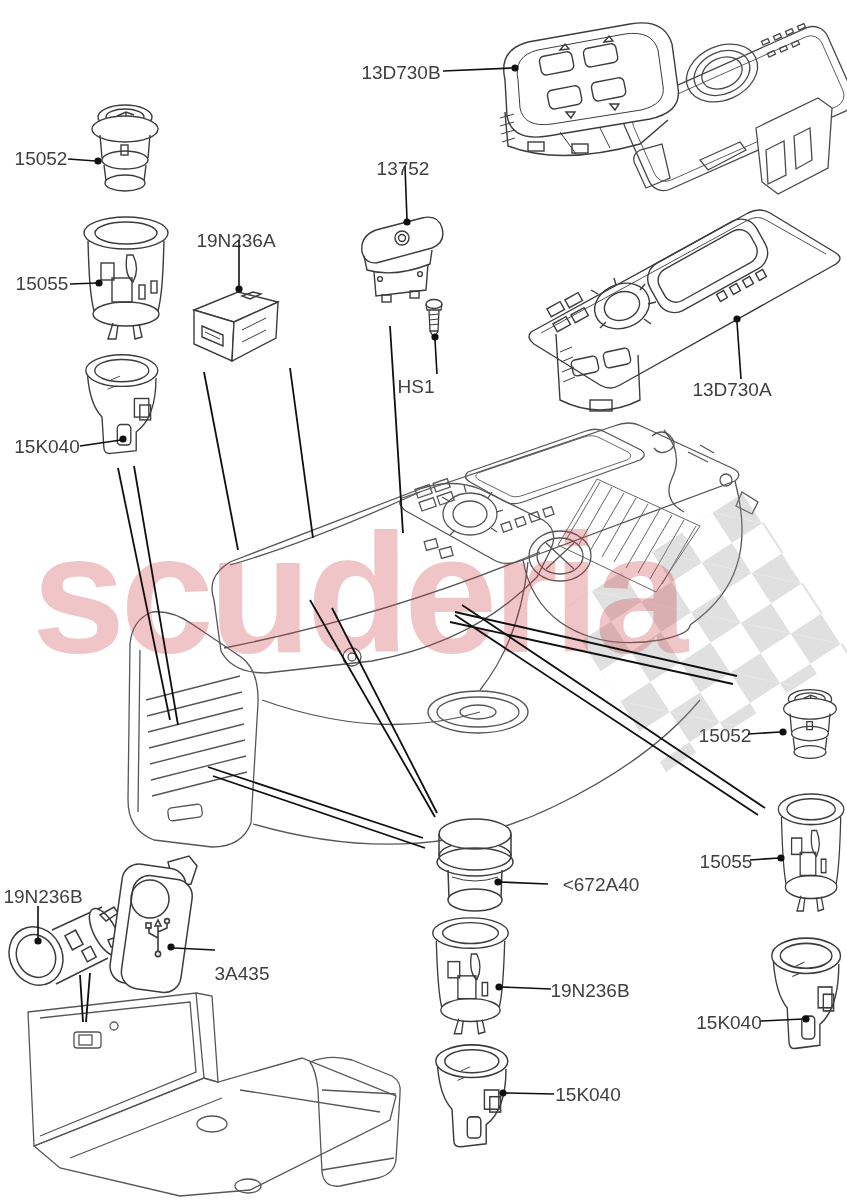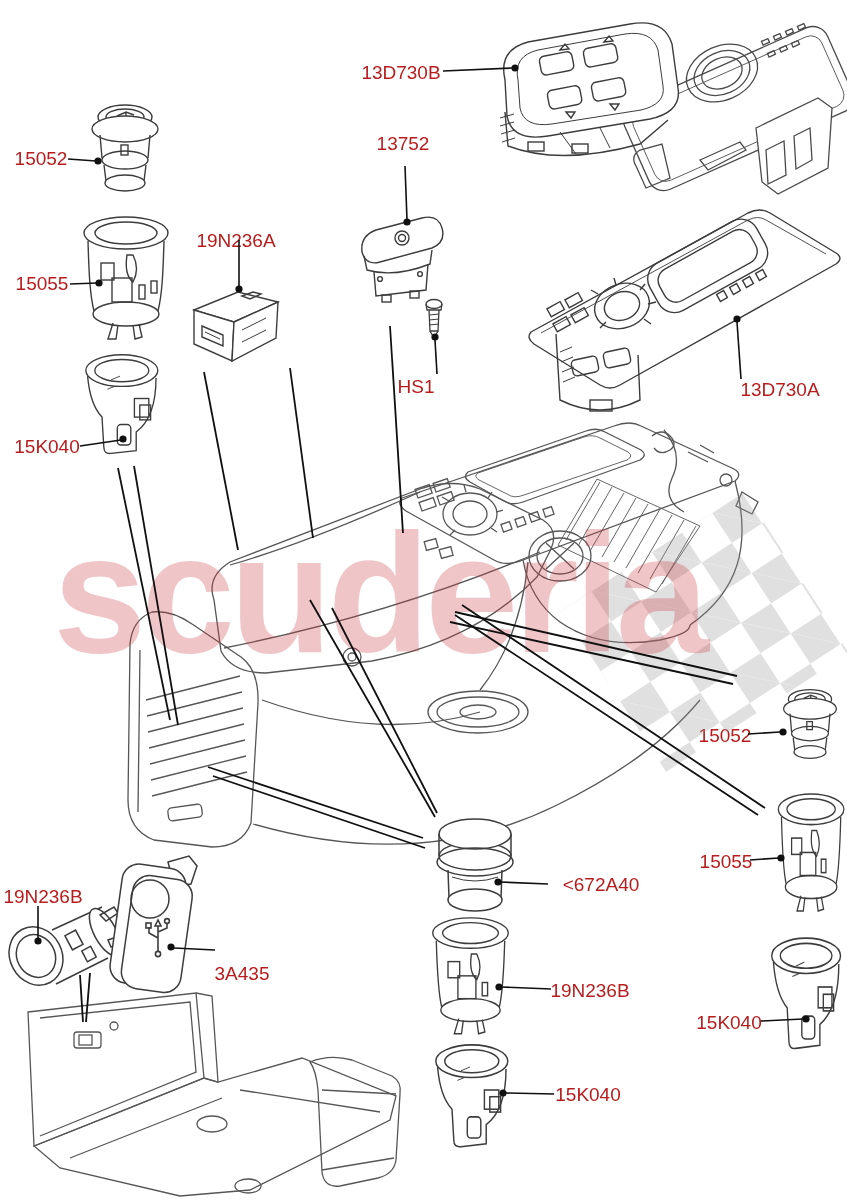--- a/index.html
+++ b/index.html
@@ -1,21 +1,21 @@
 <!DOCTYPE html>
 <html><head>
 <meta charset="utf-8">
 <style>
   html,body{margin:0;padding:0;background:#fff;}
   #stage{position:relative;width:847px;height:1200px;background:#fff;overflow:hidden;
          font-family:"Liberation Sans",sans-serif;}
   svg{position:absolute;left:0;top:0;}
   .lbl{position:absolute;transform:translate(-50%,-50%);font-size:19px;line-height:1;
-       color:#b91c1c;white-space:nowrap;cursor:pointer;}
-  #wm-brand{position:absolute;left:53px;top:498px;font-size:168px;font-weight:700;
+       color:#404040;white-space:nowrap;cursor:pointer;}
+  #wm-brand{position:absolute;left:32px;top:498px;font-size:168px;font-weight:700;
        letter-spacing:-5px;color:rgba(205,62,72,0.30);z-index:3;pointer-events:none;}
   #wm-tag{position:absolute;left:62px;top:636px;font-size:46px;font-weight:400;
        letter-spacing:58px;color:rgba(150,150,150,0.40);z-index:3;pointer-events:none;white-space:nowrap;}
   #wm-checker{position:absolute;left:596px;top:536px;width:218px;height:192px;z-index:2;
        transform:rotate(-33deg);opacity:.30;
        background-image:
          linear-gradient(45deg,#9a9a9a 25%,transparent 25%,transparent 75%,#9a9a9a 75%),
          linear-gradient(45deg,#9a9a9a 25%,transparent 25%,transparent 75%,#9a9a9a 75%);
        background-size:72px 72px;background-position:0 0,36px 36px;}
   #art{z-index:1}
@@ -381,23 +381,23 @@
       <circle cx="38" cy="941" r="3.6"></circle>
       <circle cx="171" cy="947" r="3.6"></circle>
     </g>
   </svg>
 
   <div class="labels">
     <div class="lbl" style="left:401px;top:72px">13D730B</div>
     <div class="lbl" style="left:41px;top:158px">15052</div>
     <div class="lbl" style="left:42px;top:283px">15055</div>
     <div class="lbl" style="left:236px;top:240px">19N236A</div>
-    <div class="lbl" style="left:403px;top:143px">13752</div>
+    <div class="lbl" style="left:403px;top:168px">13752</div>
     <div class="lbl" style="left:416px;top:386px">HS1</div>
-    <div class="lbl" style="left:780px;top:389px">13D730A</div>
+    <div class="lbl" style="left:732px;top:389px">13D730A</div>
     <div class="lbl" style="left:47px;top:446px">15K040</div>
     <div class="lbl" style="left:725px;top:735px">15052</div>
     <div class="lbl" style="left:726px;top:861px">15055</div>
     <div class="lbl" style="left:729px;top:1022px">15K040</div>
     <div class="lbl" style="left:601px;top:884px">&lt;672A40</div>
     <div class="lbl" style="left:590px;top:990px">19N236B</div>
     <div class="lbl" style="left:588px;top:1094px">15K040</div>
     <div class="lbl" style="left:43px;top:896px">19N236B</div>
     <div class="lbl" style="left:242px;top:973px">3A435</div>
   </div>

